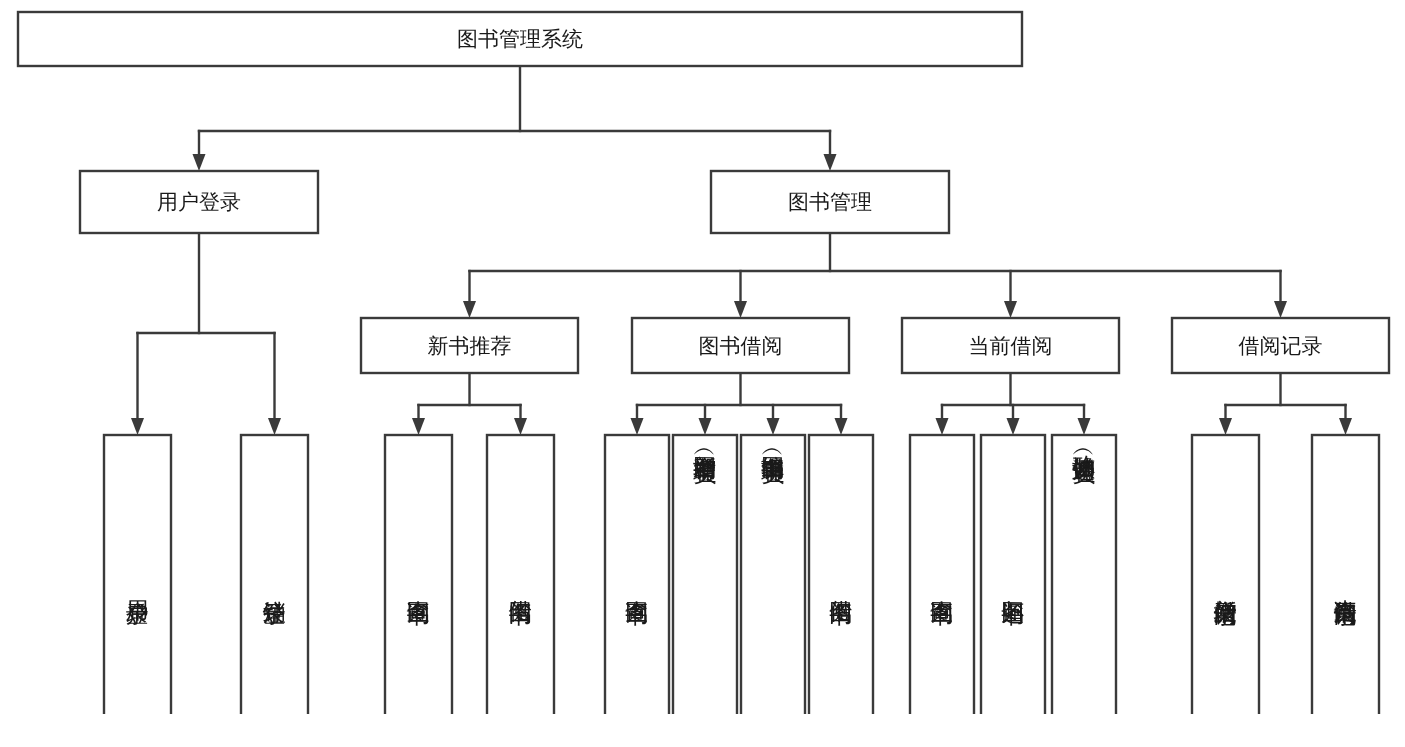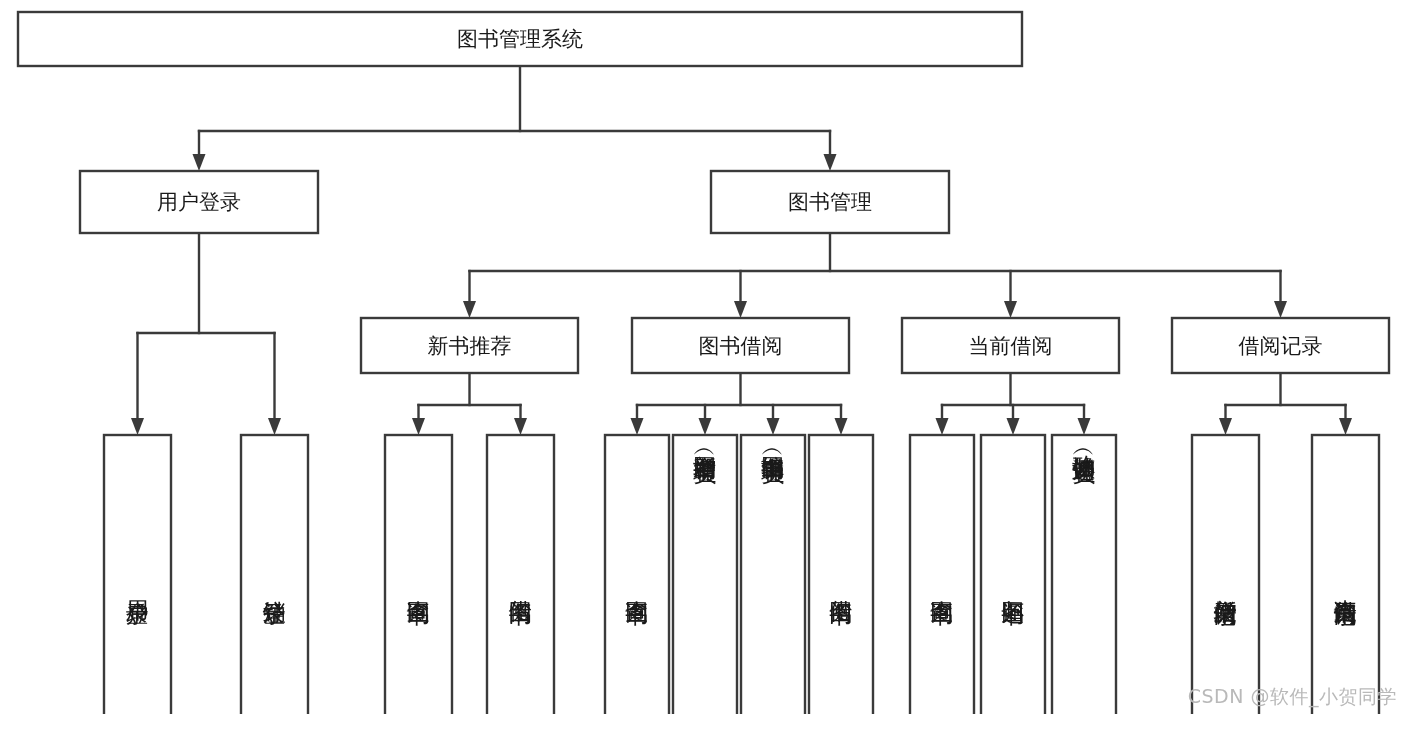--- a/index.html
+++ b/index.html
@@ -211,14 +211,13 @@
         <span class="leaf-label">确认归还（管理员）</span>
       </div>
       <div class="leaf-label-wrap center" style="left: 1192px; top: 437px; width: 67px; height: 294px;">
         <span class="leaf-label">新增借阅记录</span>
       </div>
       <div class="leaf-label-wrap center" style="left: 1312px; top: 437px; width: 67px; height: 294px;">
         <span class="leaf-label">查询借阅记录</span>
       </div>
     </div>
 
-  <div class="watermark">CSDN @软件_小贺同学</div>
 </div>
 
 </body></html>

